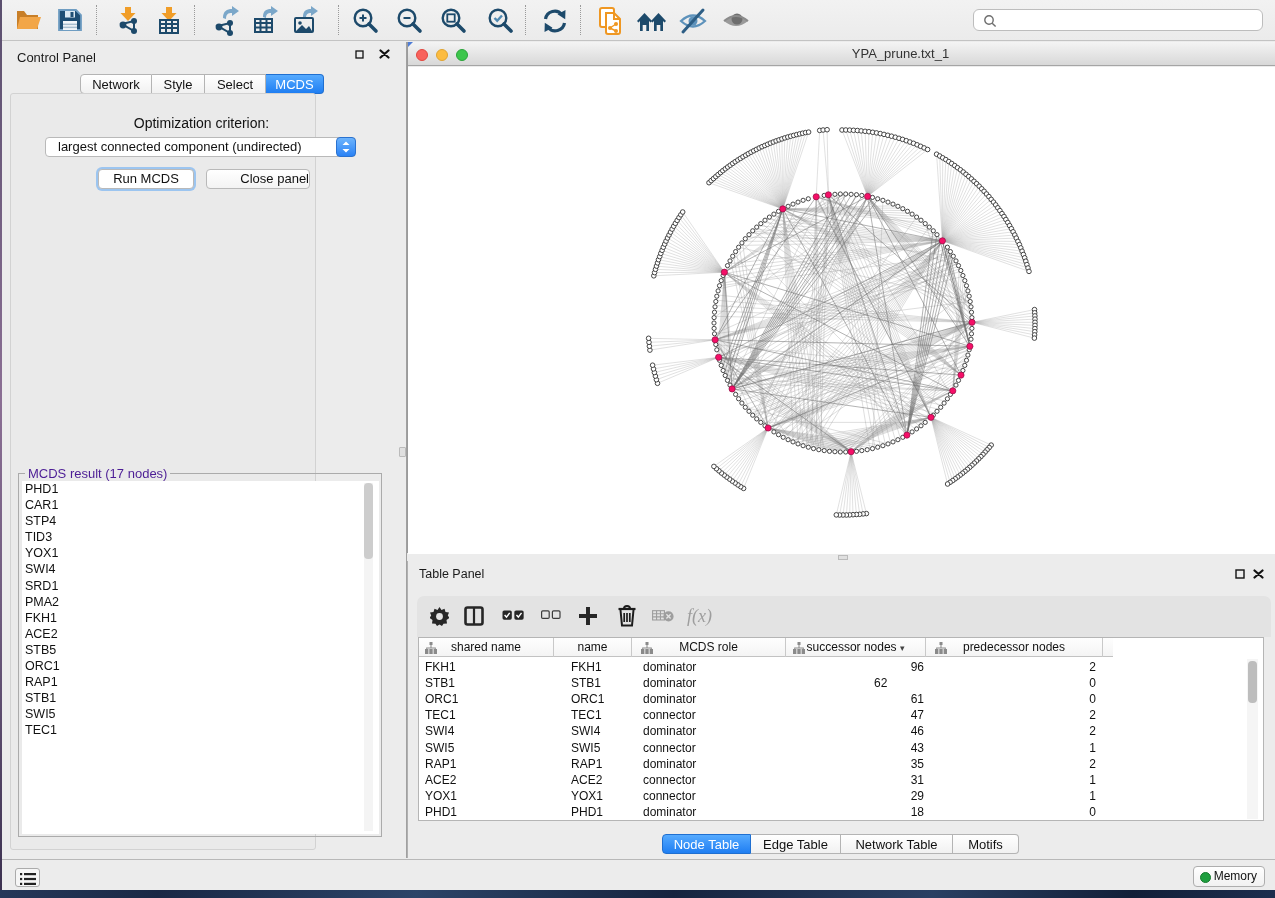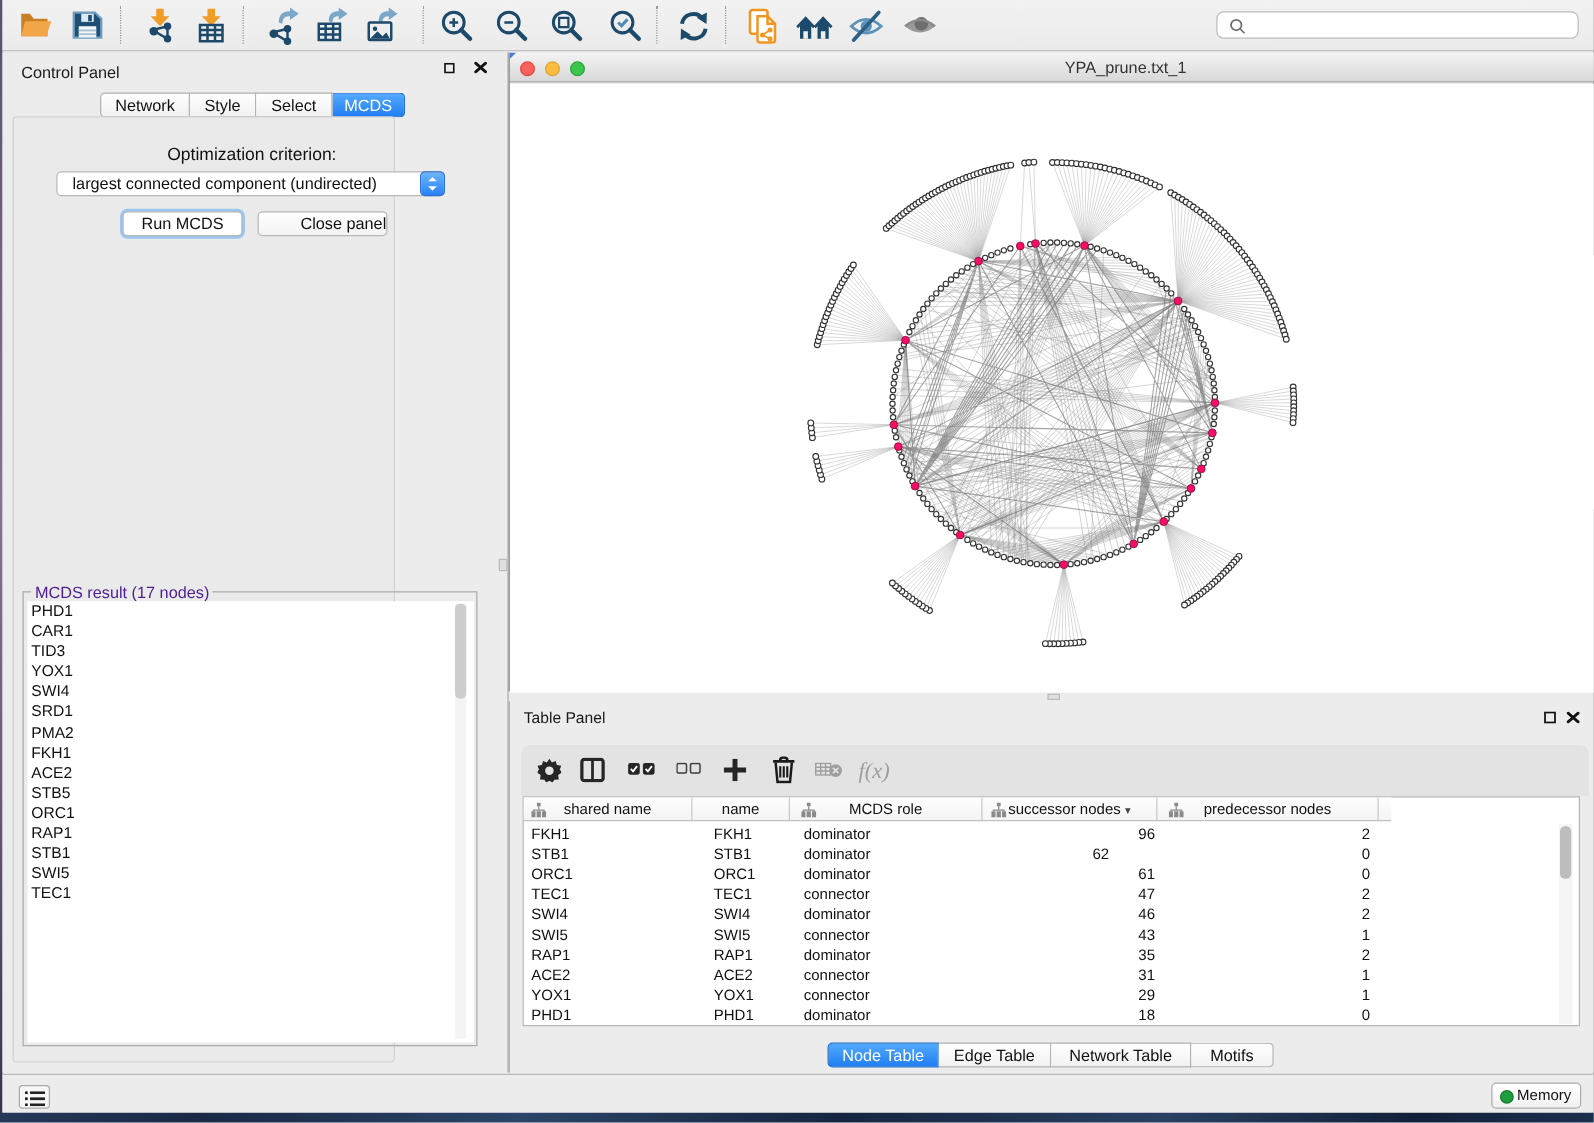--- a/index.html
+++ b/index.html
@@ -201,20 +201,21 @@
               <path d="M5.5 7 L9 3.5 L12.5 7 Z M5.5 11 L9 14.5 L12.5 11 Z" fill="#fff"></path>
             </svg>
           </div></div>
 <div id="runbtn">Run MCDS</div>
 <div id="closebtn">Close panel</div>
 <div id="fieldset">
 <div id="fslbl">MCDS result (17 nodes)</div>
 <div id="mcdslist">
             <div class="li">PHD1</div>
             <div class="li">CAR1</div>
+            <div class="li">STP4</div>
             <div class="li">TID3</div>
             <div class="li">YOX1</div>
             <div class="li">SWI4</div>
             <div class="li">SRD1</div>
             <div class="li">PMA2</div>
             <div class="li">FKH1</div>
             <div class="li">ACE2</div>
             <div class="li">STB5</div>
             <div class="li">ORC1</div>
             <div class="li">RAP1</div>

